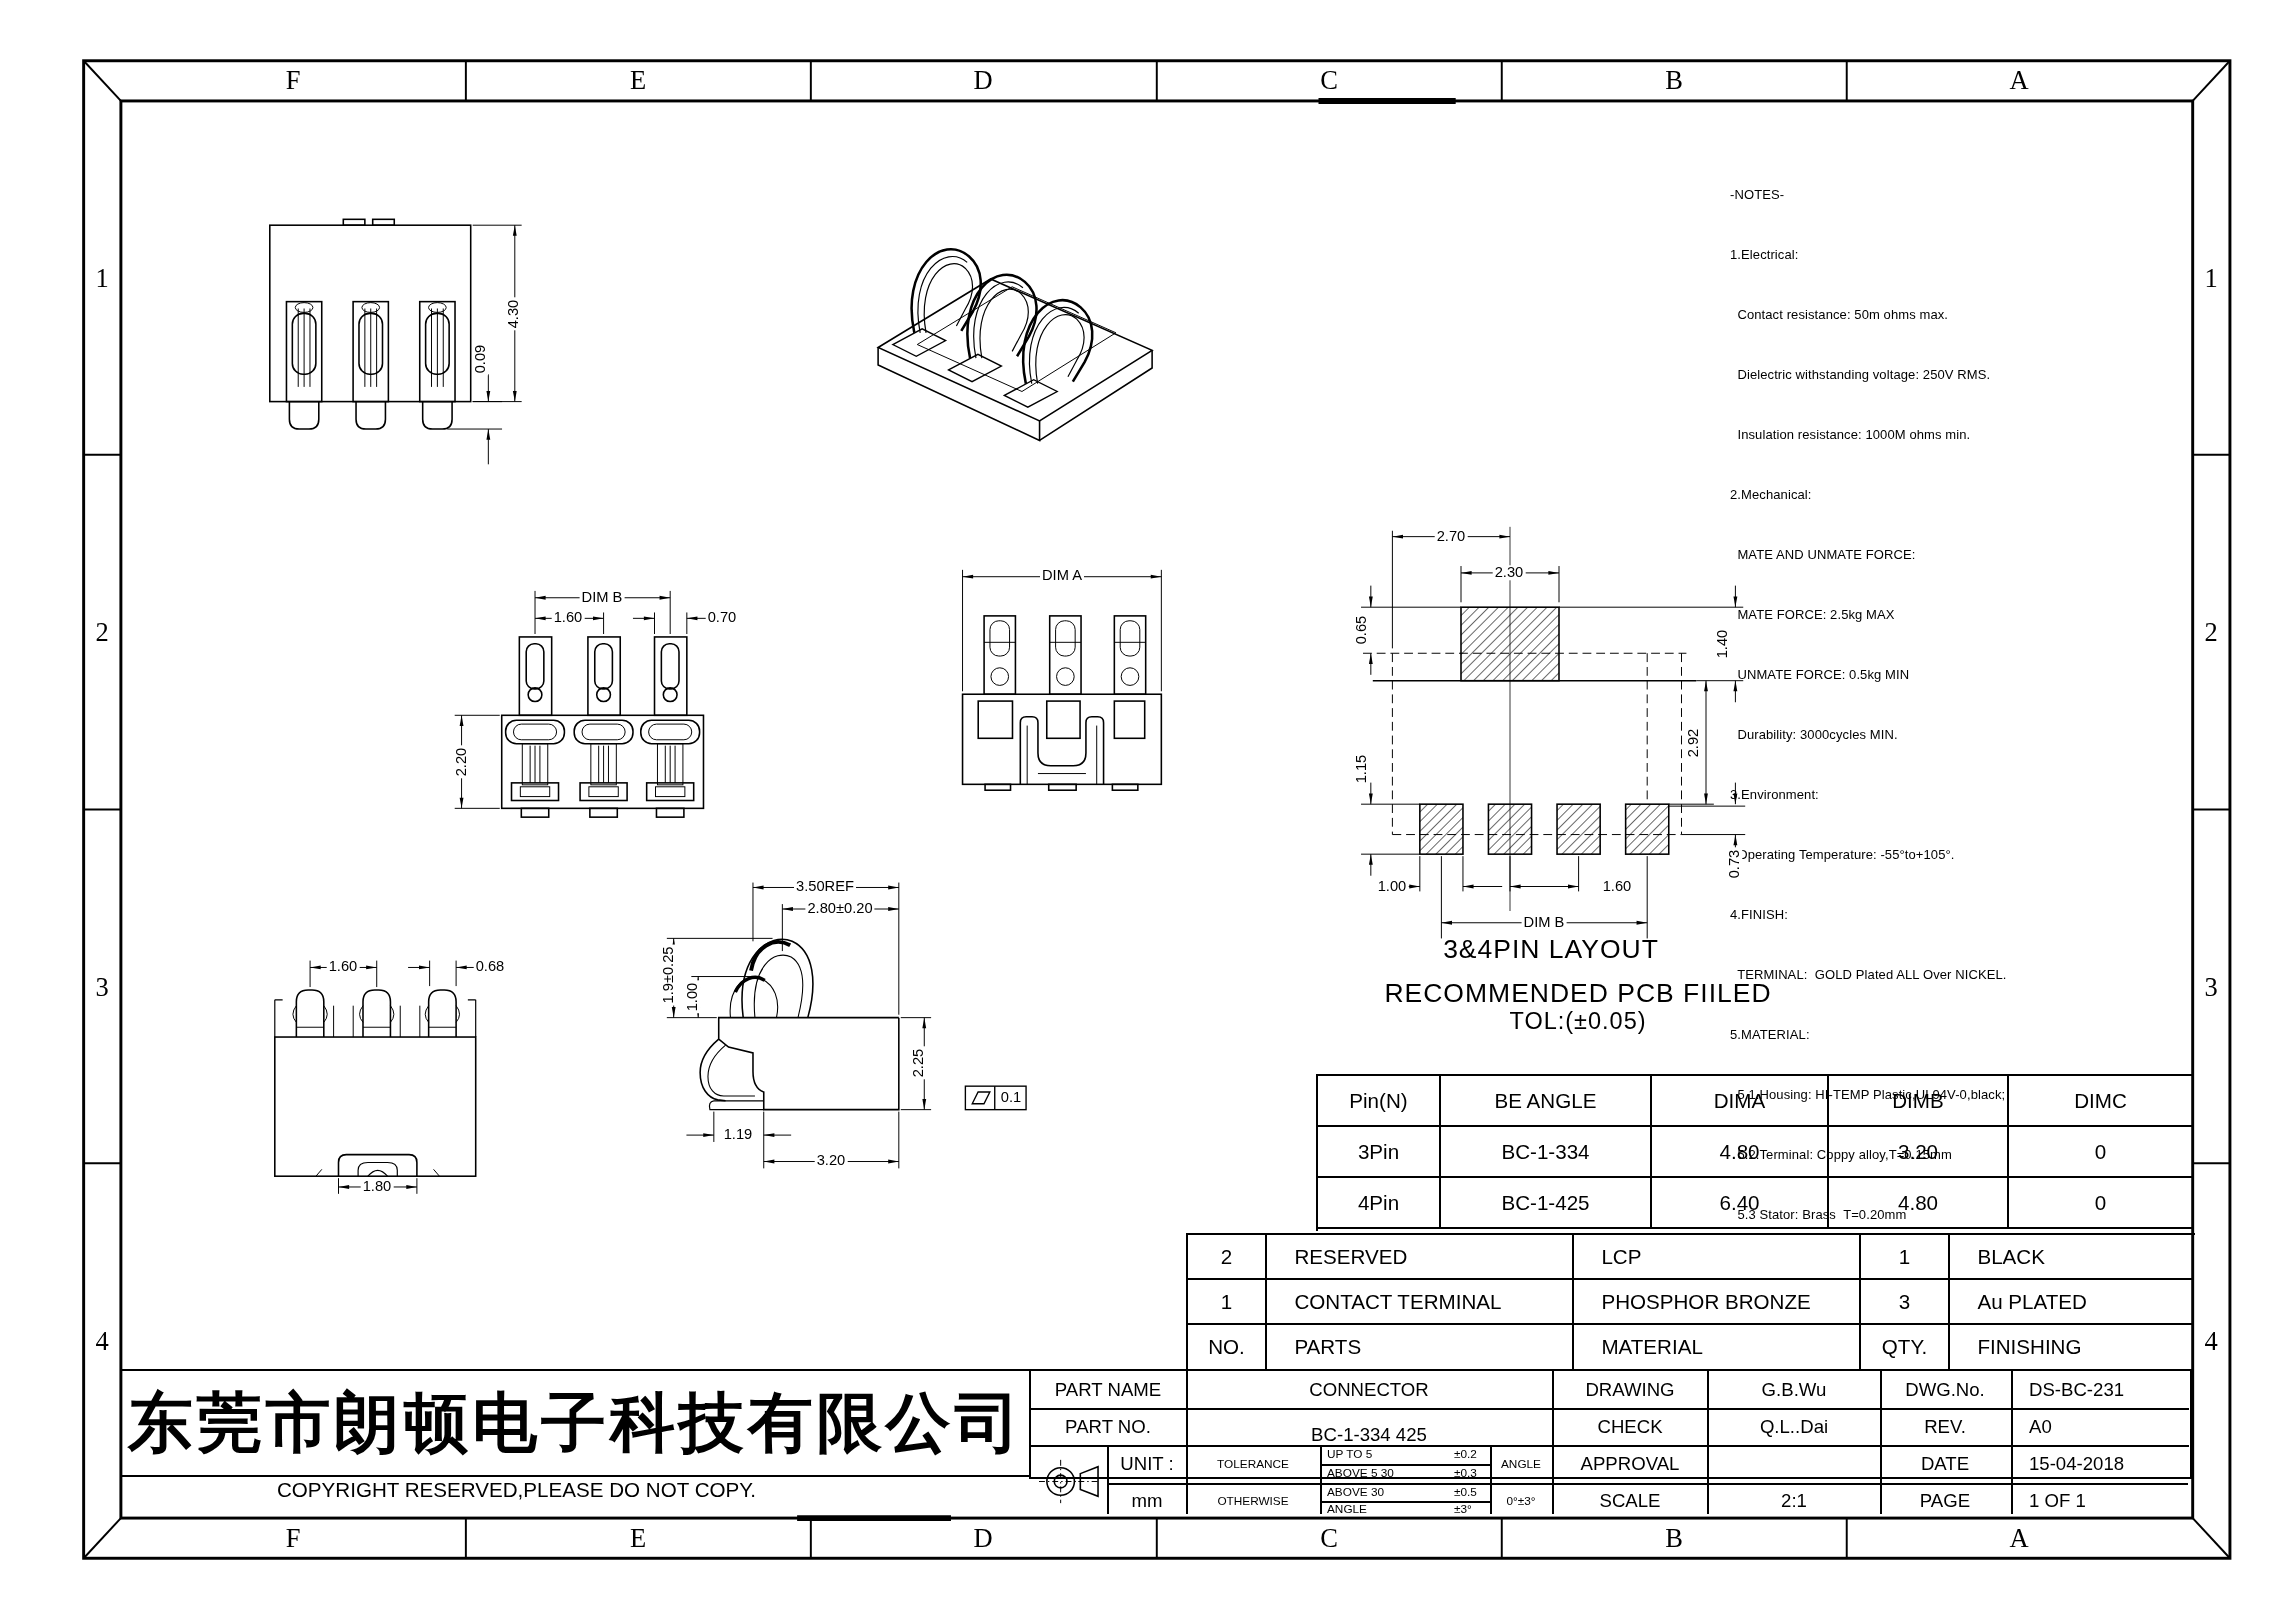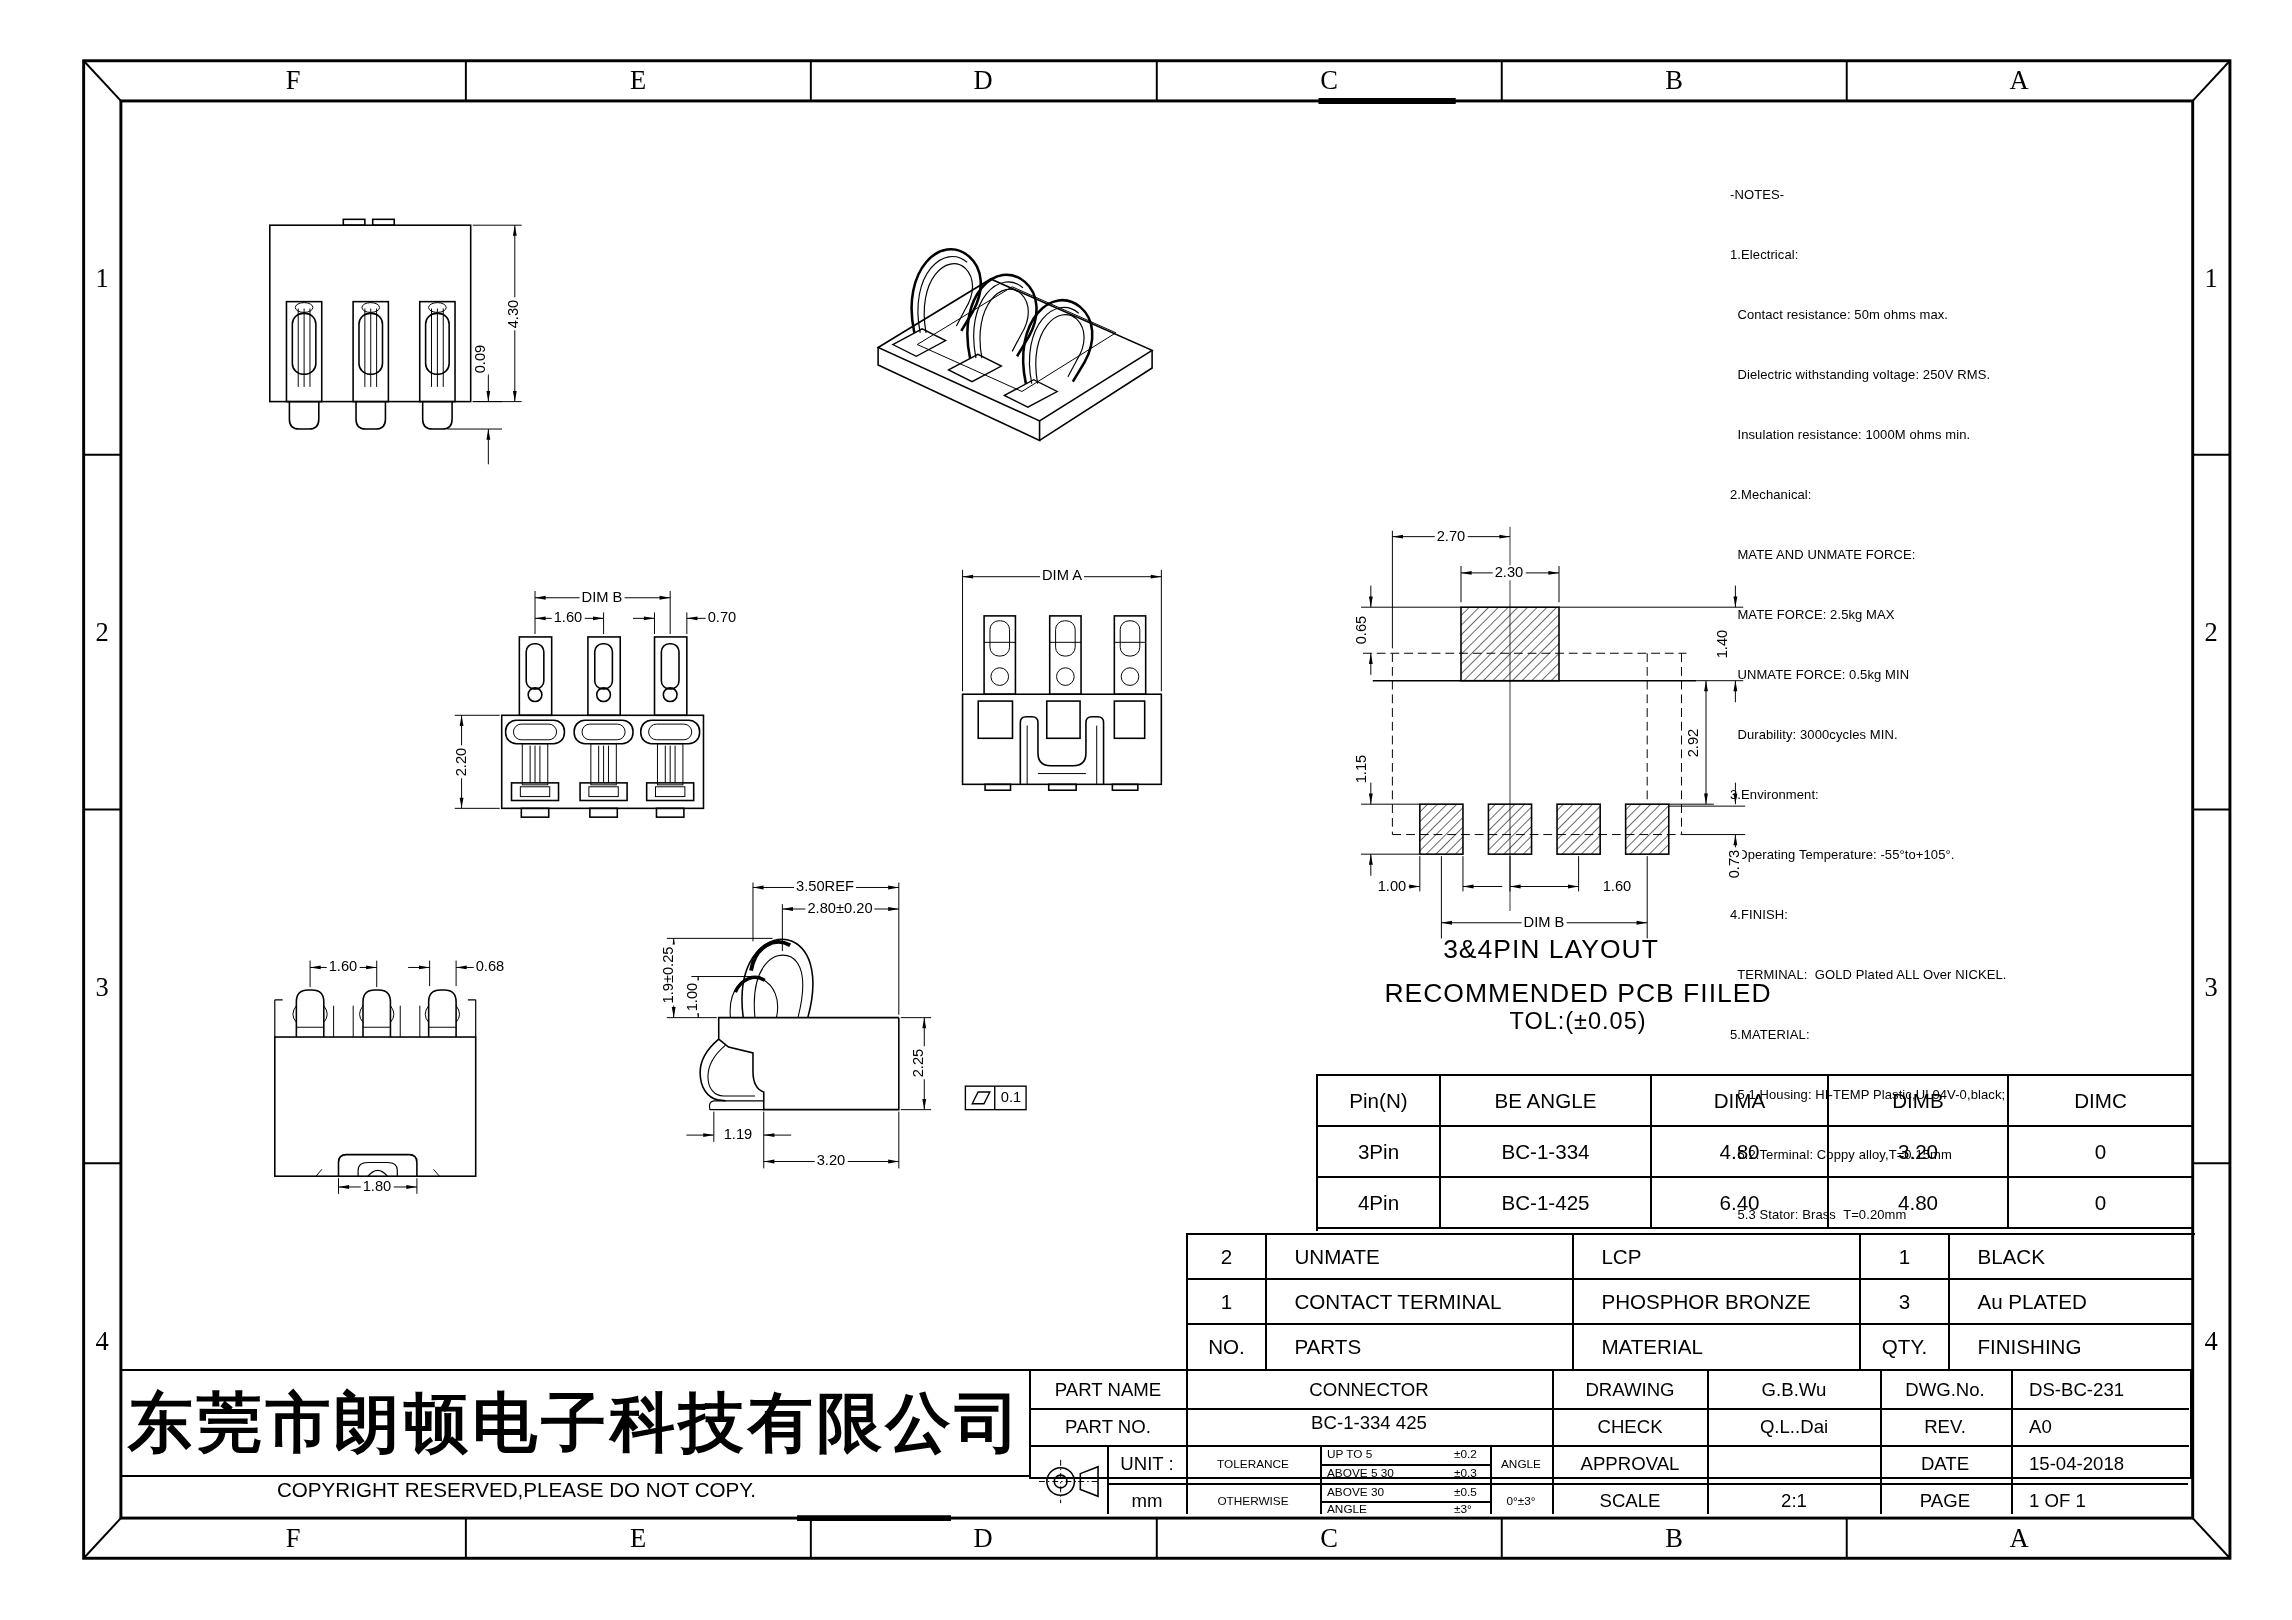--- a/index.html
+++ b/index.html
@@ -437,21 +437,21 @@
     <div class="cell">0</div>
     <div class="cell">4Pin</div>
     <div class="cell">BC-1-425</div>
     <div class="cell">6.40</div>
     <div class="cell">4.80</div>
     <div class="cell">0</div>
   </div>
 
   <div class="gtable" style="left:1186px;top:1233px;width:1007px;height:136px;grid-template-columns:79px 307px 287px 89px 244px;grid-template-rows:45px 45px 46px;">
     <div class="cell">2</div>
-    <div class="cell left">UNMATE</div>
+    <div class="cell left">RESERVED</div>
     <div class="cell left">LCP</div>
     <div class="cell">1</div>
     <div class="cell left">BLACK</div>
     <div class="cell">1</div>
     <div class="cell left">CONTACT TERMINAL</div>
     <div class="cell left">PHOSPHOR BRONZE</div>
     <div class="cell">3</div>
     <div class="cell left">Au PLATED</div>
     <div class="cell">NO.</div>
     <div class="cell left">PARTS</div>
@@ -475,21 +475,21 @@
     <div class="th" style="left:289px;top:93px;width:170px"></div>
     <div class="th" style="left:289px;top:130px;width:170px"></div>
 
     <span class="tx" style="left:77px;top:18.6px">PART NAME</span>
     <span class="tx" style="left:338px;top:18.6px">CONNECTOR</span>
     <span class="tx" style="left:599px;top:18.6px">DRAWING</span>
     <span class="tx" style="left:763px;top:18.6px">G.B.Wu</span>
     <span class="tx" style="left:914px;top:18.6px">DWG.No.</span>
     <span class="txl" style="left:998px;top:18.6px">DS-BC-231</span>
     <span class="tx" style="left:77px;top:56px">PART NO.</span>
-    <span class="tx" style="left:338px;top:52px">BC-1-334 425</span>
+    <span class="tx" style="left:338px;top:64px">BC-1-334 425</span>
     <span class="tx" style="left:599px;top:56px">CHECK</span>
     <span class="tx" style="left:763px;top:56px">Q.L..Dai</span>
     <span class="tx" style="left:914px;top:56px">REV.</span>
     <span class="txl" style="left:998px;top:56px">A0</span>
 
     <svg style="position:absolute;left:5.9px;top:80px" width="65" height="61" viewBox="0 0 66 62">
       <g fill="none" stroke="#000" stroke-width="1.6">
         <circle cx="24" cy="31" r="14"></circle>
           <circle cx="24" cy="31" r="6.5"></circle>
         <path d="M44,23 L62,16 L62,46 L44,39 Z"></path>

